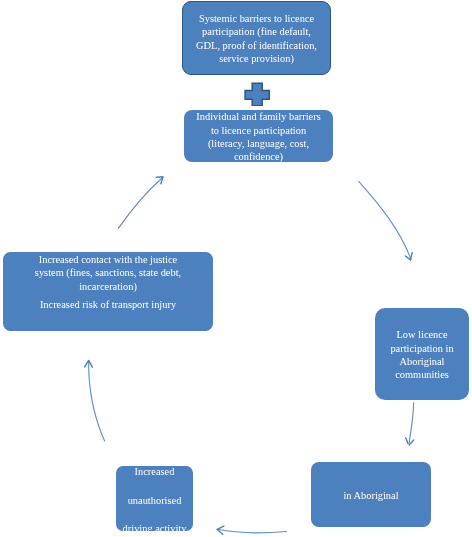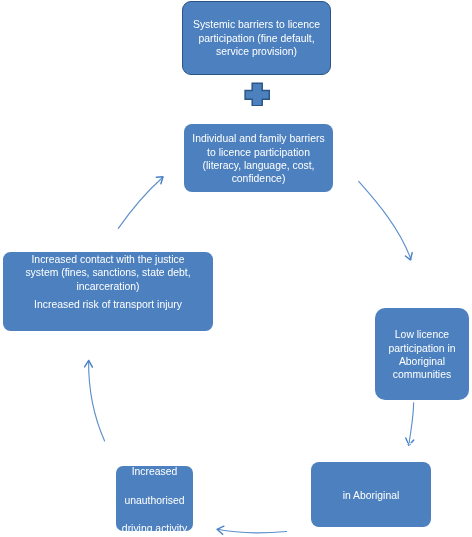--- a/index.html
+++ b/index.html
@@ -1,27 +1,27 @@
 <!DOCTYPE html>
 <html><head>
 <meta charset="utf-8">
 <style>
   html,body{margin:0;padding:0;background:#ffffff;}
   body{width:472px;height:537px;overflow:hidden;position:relative;
        font-family:"Liberation Sans",sans-serif;-webkit-font-smoothing:antialiased;}
-  #stage{position:absolute;left:0;top:0;width:472px;height:537px;background:#ffffff;}
+  #stage{position:absolute;left:0;top:0;width:472px;height:537px;background:#ffffff;font-family:Liberation Serif, serif;}
   .node{position:absolute;box-sizing:border-box;
         background:#4d80be;color:#ffffff;text-align:center;
         display:flex;flex-direction:column;align-items:center;justify-content:center;
         font-size:10.4px;line-height:13.4px;font-weight:400;border-radius:10px;}
   .node .ln{display:block;white-space:nowrap;}
   .node .ln.gap{margin-top:5px;}
   svg#arrows{position:absolute;left:0;top:0;width:472px;height:537px;pointer-events:none;}
   #n1{left:182px;top:1px;width:149px;height:74px;border:1.6px solid #2a5585;border-radius:9px;padding-top:1px;}
-  #n2{left:184px;top:124px;width:149px;height:68px;border-radius:8px;padding-top:2px;}
+  #n2{left:184px;top:110px;width:149px;height:52px;border-radius:8px;padding-top:2px;}
   #n3{left:375px;top:308px;width:94px;height:92px;border-radius:10px;padding-top:2px;}
   #n4{left:311px;top:462px;width:120px;height:65px;border-radius:8px;padding-top:2px;gap:36px;}
   #n5{left:116px;top:466px;width:77px;height:65px;border-radius:7px;padding-top:4px;gap:15px;}
   #n6{left:3px;top:252px;width:210px;height:79px;border-radius:7.5px;padding-bottom:19px;text-align:center;}
   #plus{position:absolute;left:243.7px;top:81.5px;width:26px;height:24px;}
 </style>
 </head>
 <body>
 
 <div id="stage">
@@ -39,20 +39,21 @@
       <path d="M405.8,438.0 L408.8,445.6 L413.7,440.0"></path>
       <path d="M223.9,526.2 L217.0,529.3 L222.7,534.3"></path>
       <path d="M84.6,366.9 L88.7,360.4 L92.4,367.1"></path>
       <path d="M156.3,177.3 L163.0,176.7 L160.9,183.8"></path>
     </g>
   </svg>
 
   <div class="node" id="n1">
       <span class="ln">Systemic barriers to licence</span>
       <span class="ln">participation (fine default,</span>
+      <span class="ln">GDL, proof of identification,</span>
       <span class="ln">service provision)</span>
     </div>
 
   <div id="plus">
     <svg viewBox="0 0 26 24" width="26" height="24" aria-hidden="true">
       <path d="M8.2,1.3 H18.2 V8.4 H25.3 V17.2 H18.2 V23.8 H8.2 V17.2 H1.1 V8.4 H8.2 Z" fill="#4d80be" stroke="#2a5585" stroke-width="1.5"></path>
     </svg>
   </div>
 
   <div class="node" id="n2">

